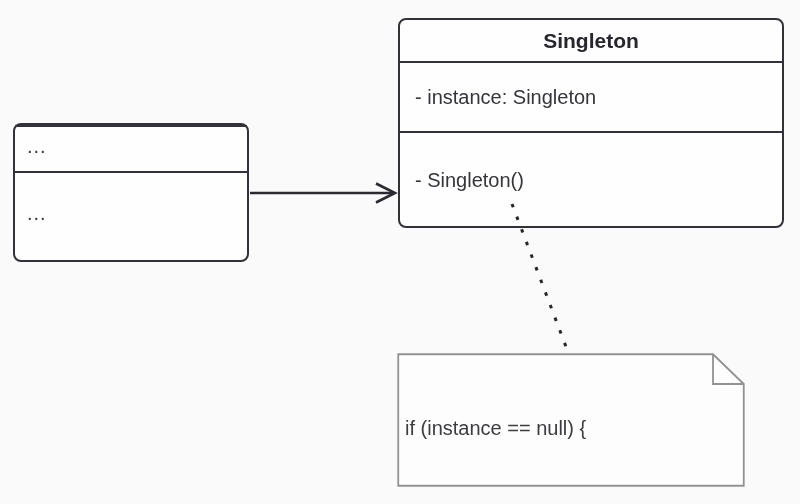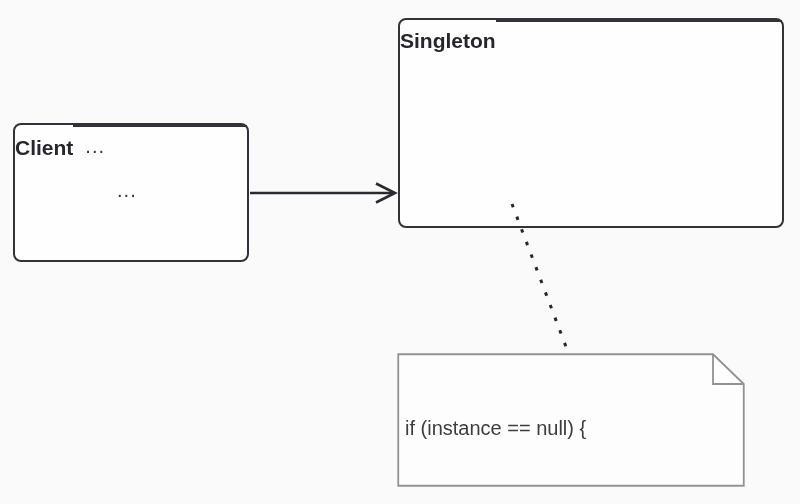--- a/index.html
+++ b/index.html
@@ -18,21 +18,21 @@
   }
   
   .uml-class {
     position: absolute;
     box-sizing: border-box;
     background: #fefefe;
     border: 2.5px solid #32323a;
     border-radius: 8px;
     color: #35353c;
     display: flex;
-    flex-direction: row;
+    flex-direction: column;
   }
   .uml-class .title {
     display: flex;
     align-items: center;
     justify-content: center;
     font-weight: bold;
     font-size: 21px;
     color: #26262e;
     flex: 0 0 auto;
   }
@@ -83,32 +83,35 @@
     white-space: pre;
     tab-size: 8;
   }
 </style>
 </head>
 <body>
 
 <div id="canvas">
 
   <div class="uml-class" id="client-class">
-    <div class="title">Client</div>
     <div class="section attrs">
       <span class="dots-line">...</span>
     </div>
     <div class="section methods">
       <span class="dots-line">...</span>
     </div>
   </div>
 
   <div class="uml-class" id="singleton-class">
     <div class="title">Singleton</div>
+    <div class="section attrs">
+      <span>- instance: Singleton</span>
+    </div>
     <div class="section methods">
+      <span>- Singleton()</span>
     </div>
   </div>
 
   <div id="note">
     <svg id="note-shape-svg" width="348" height="134" viewBox="0 0 348 134">
       <path d="M1.25 1.25 L316 1.25 L346.75 31 L346.75 132.75 L1.25 132.75 Z" fill="#fdfdfd" stroke="#929292" stroke-width="1.8"></path>
       <path d="M316 1.25 L316 31 L346.75 31" fill="none" stroke="#929292" stroke-width="1.8"></path>
     </svg>
     <div id="note-text">
       <div>if (instance == null) {</div>

